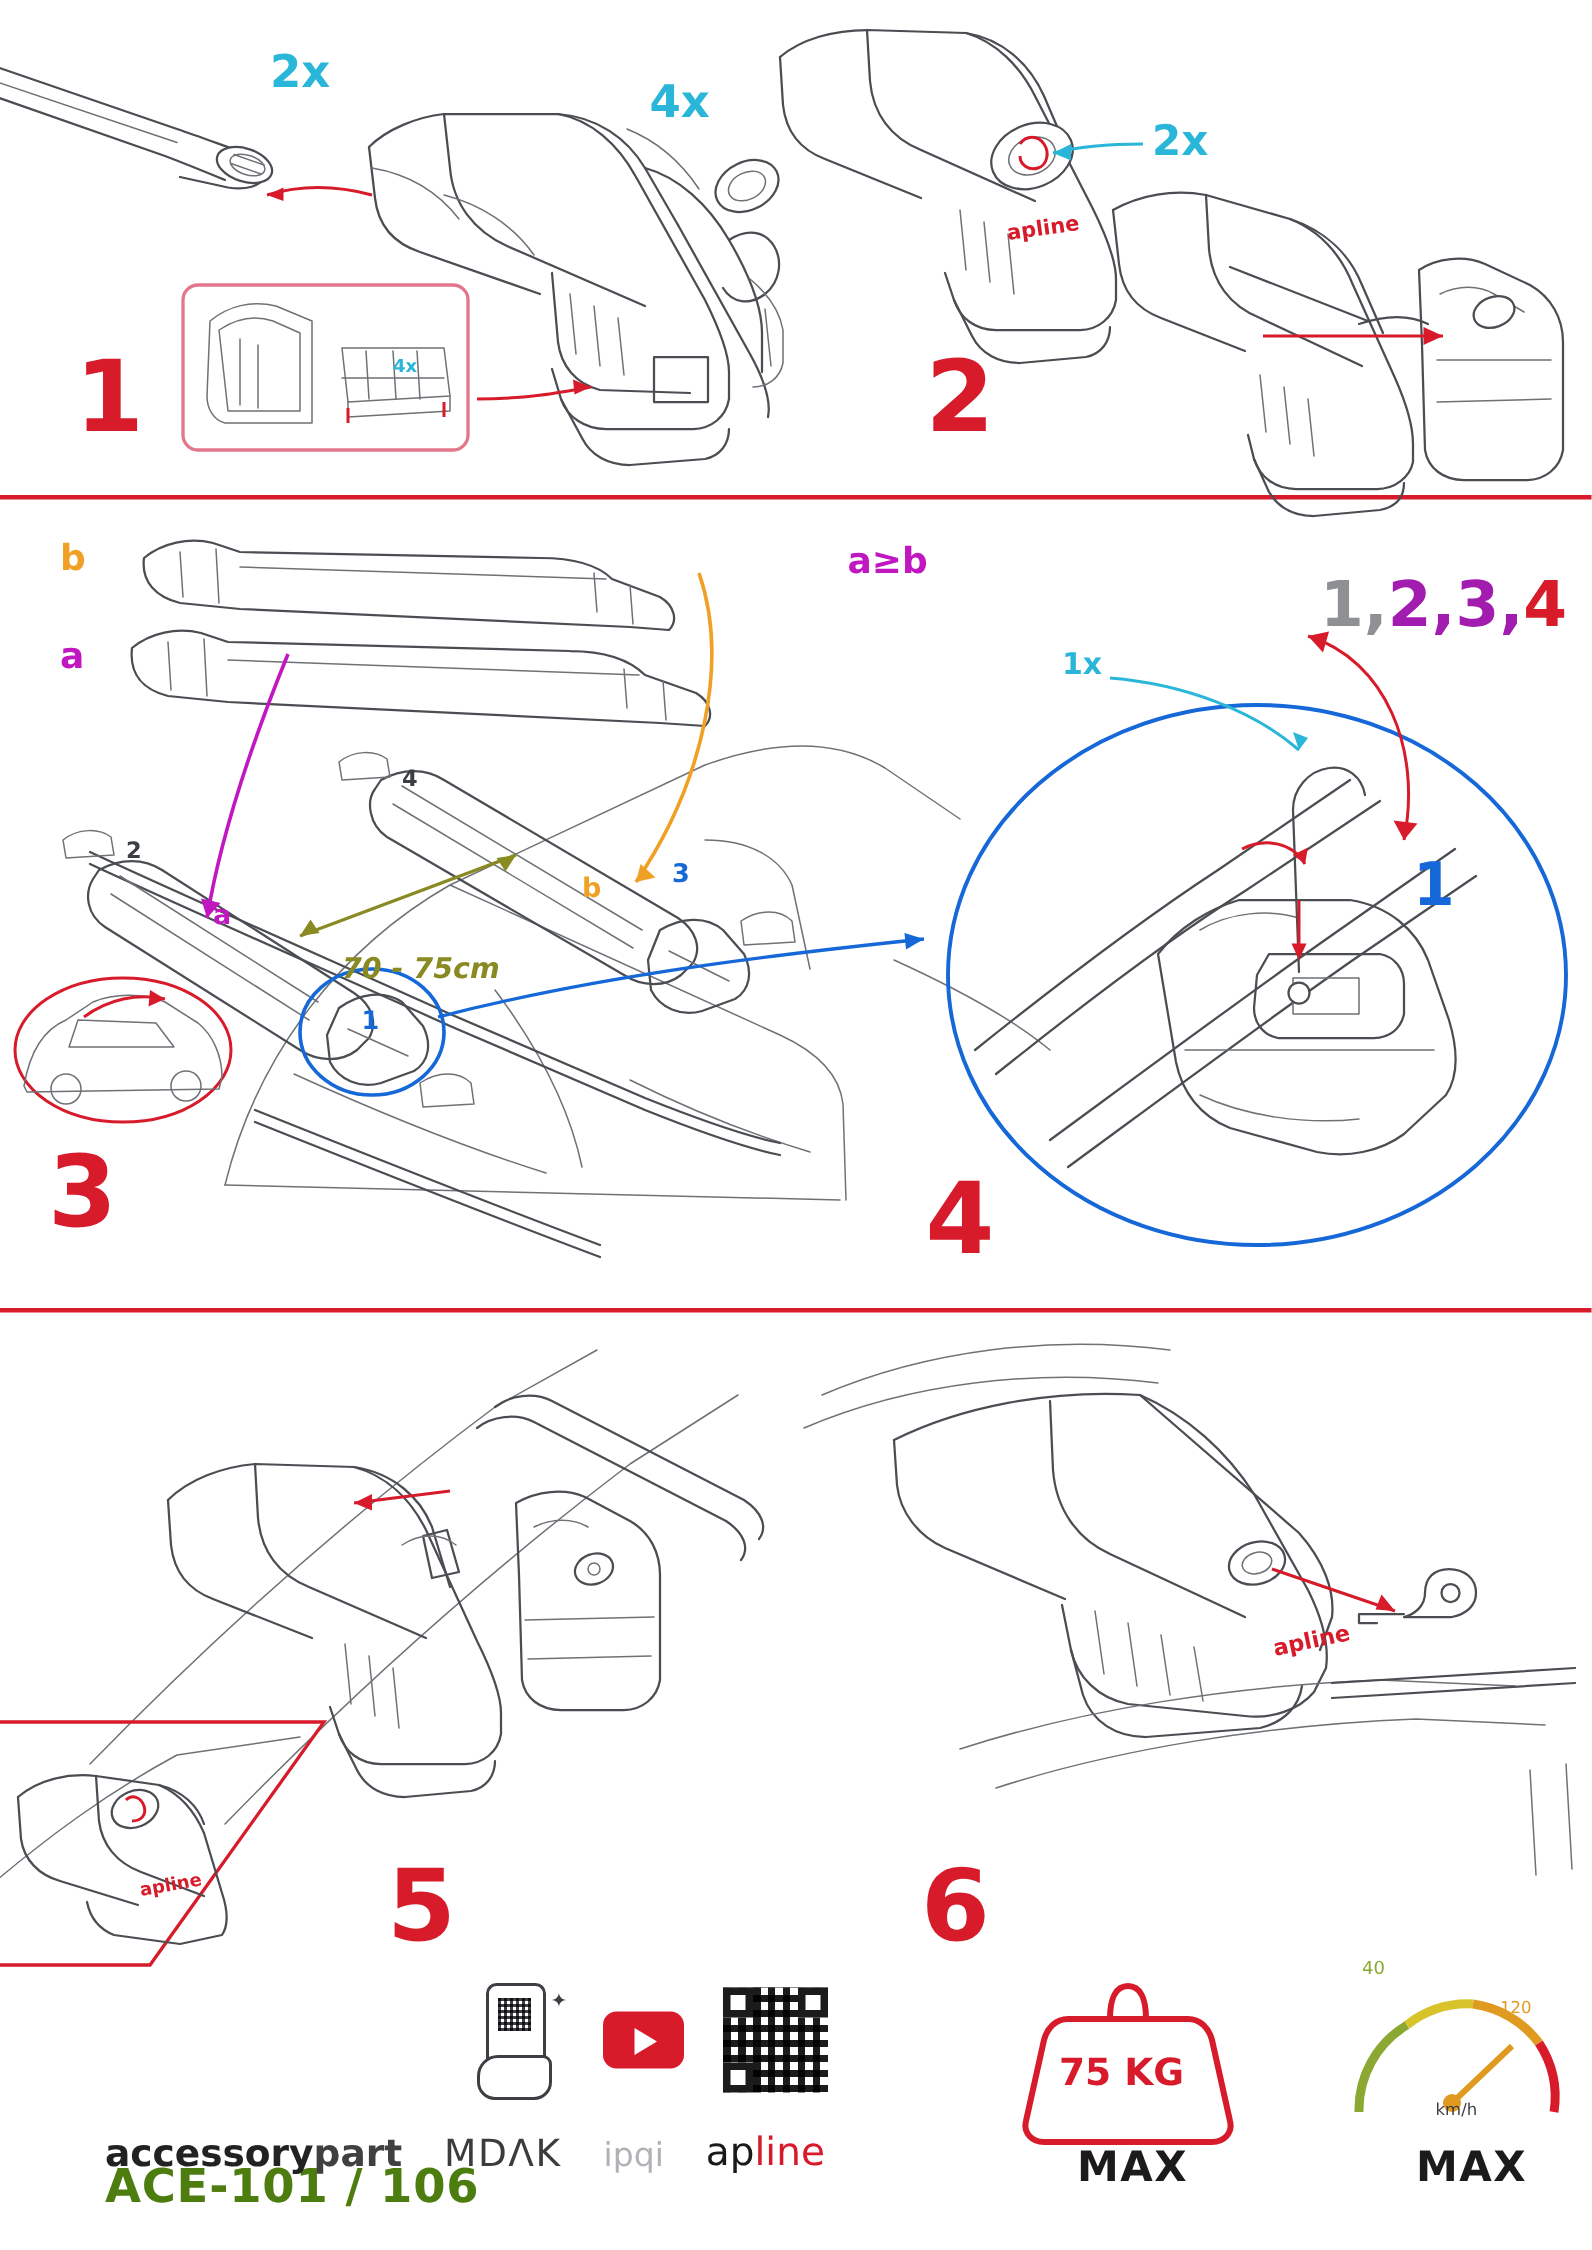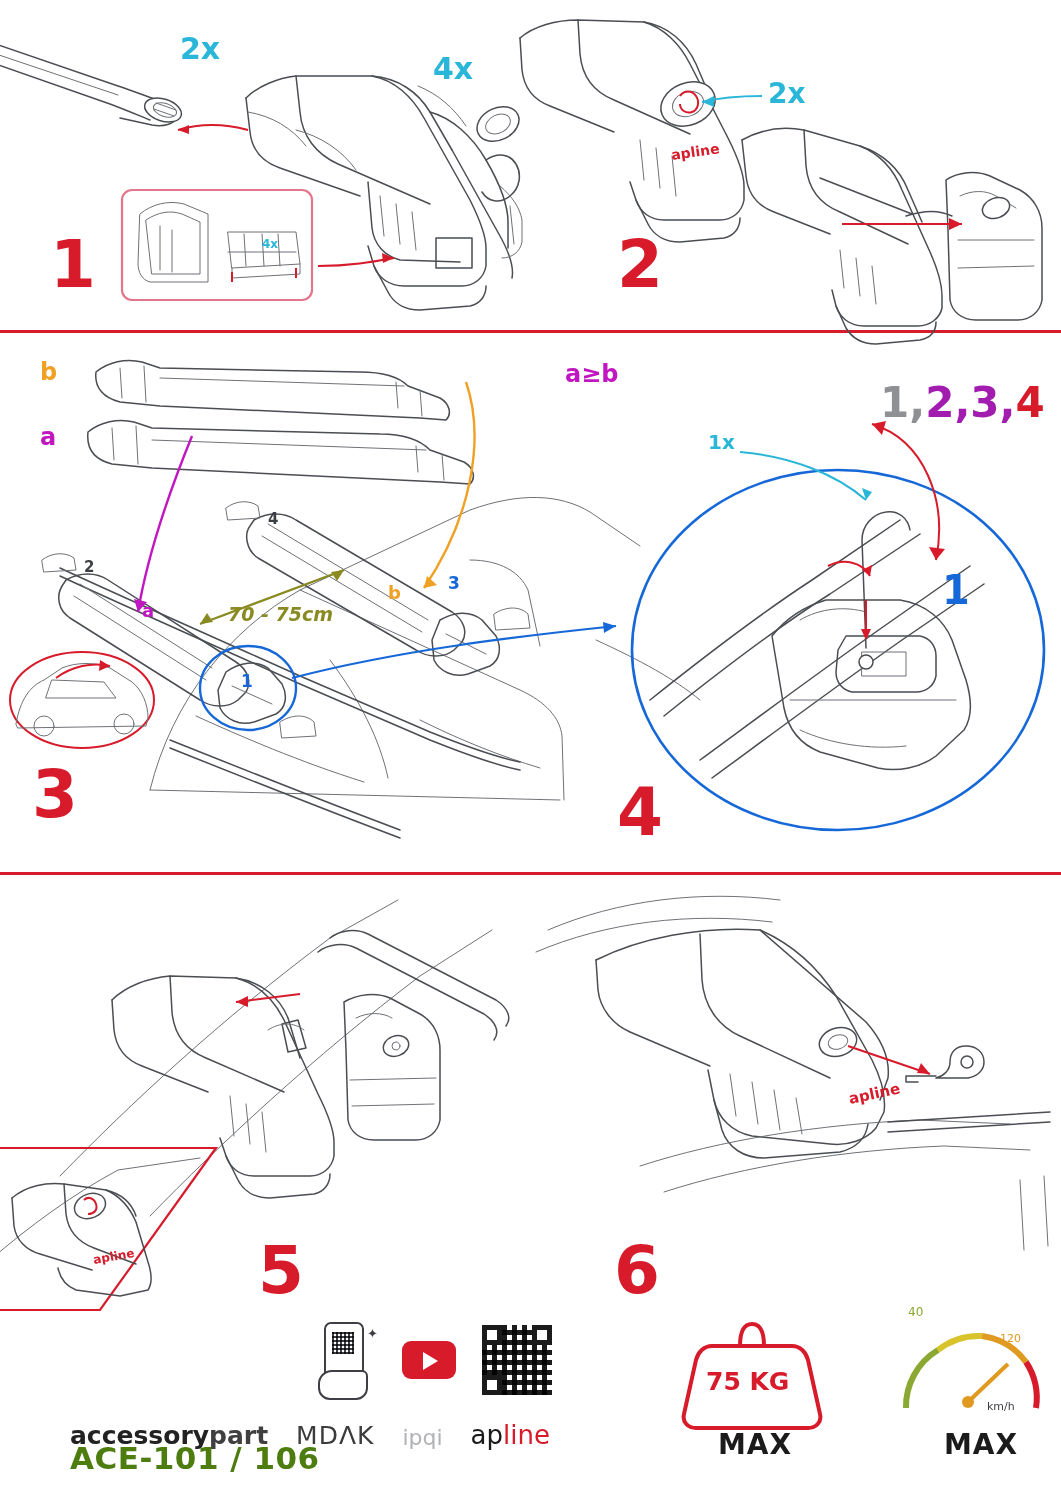--- a/index.html
+++ b/index.html
@@ -40,21 +40,21 @@
   
   .lbl {
     position: absolute;
     font-family: "DejaVu Sans", sans-serif;
     line-height: 1;
     white-space: nowrap;
   }
   .cy   { color: #29b6d8; }
   .mag  { color: #c117c1; }
   .org  { color: #f0a024; }
-  .olv  { color: #8a8a22; }
+  .olv  { color: #8a8a22; margin-top: 32px; }
 
   .lbl.n2x  { left: 180px; top: 34px;  font-size: 30px; font-weight: 700; }
   .lbl.n4x  { left: 433px; top: 54px;  font-size: 30px; font-weight: 700; }
   .lbl.n2x2 { left: 768px; top: 80px;  font-size: 28px; font-weight: 700; }
   .lbl.n4xs { left: 262px; top: 238px; font-size: 12px; font-weight: 700; color:#29b6d8; }
 
   .lbl.lb    { left: 40px;  top: 360px; font-size: 24px; font-weight: 700; }
   .lbl.la    { left: 40px;  top: 425px; font-size: 24px; font-weight: 700; }
   .lbl.lab   { left: 565px; top: 362px; font-size: 24px; font-weight: 700; }
   .lbl.dim   { left: 228px; top: 605px; font-size: 19px; font-weight: 700; font-style: italic; }
@@ -138,21 +138,21 @@
   .speedtxt {
     position: absolute; left: 944px; top: 1428px;
     font-family: "DejaVu Sans", sans-serif; font-size: 28px; font-weight: 700; color:#1b1b1b;
     letter-spacing: 1px;
   }
   .kgtxt {
     position: absolute; left: 706px; top: 1367px;
     font-family: "DejaVu Sans", sans-serif; font-size: 25px; font-weight: 700; color:#d71b2b;
   }
   .kmh {
-    position:absolute; left: 987px; top: 1400px; font-family:"DejaVu Sans", sans-serif;
+    position:absolute; left: 957px; top: 1400px; font-family:"DejaVu Sans", sans-serif;
     font-size: 11px; color:#3d3f44;
   }
   .g60 { position:absolute; left:908px; top:1305px; font-family:"DejaVu Sans",sans-serif; font-size:12px; color:#8aa832;}
   .g120{ position:absolute; left:1000px; top:1332px; font-family:"DejaVu Sans",sans-serif; font-size:11px; color:#e09a20;}
 
   svg { position: absolute; left: 0; top: 0; overflow: visible; }
   .ln { fill:none; stroke:#4a4d52; stroke-width:1.5; stroke-linecap:round; stroke-linejoin:round;}
   .lnt{ fill:none; stroke:#6e7176; stroke-width:1; stroke-linecap:round; stroke-linejoin:round;}
   .lnw{ fill:#fff; stroke:#4a4d52; stroke-width:1.5; stroke-linejoin:round;}
   .red-s{ fill:none; stroke:#d71b2b; stroke-width:2; }

